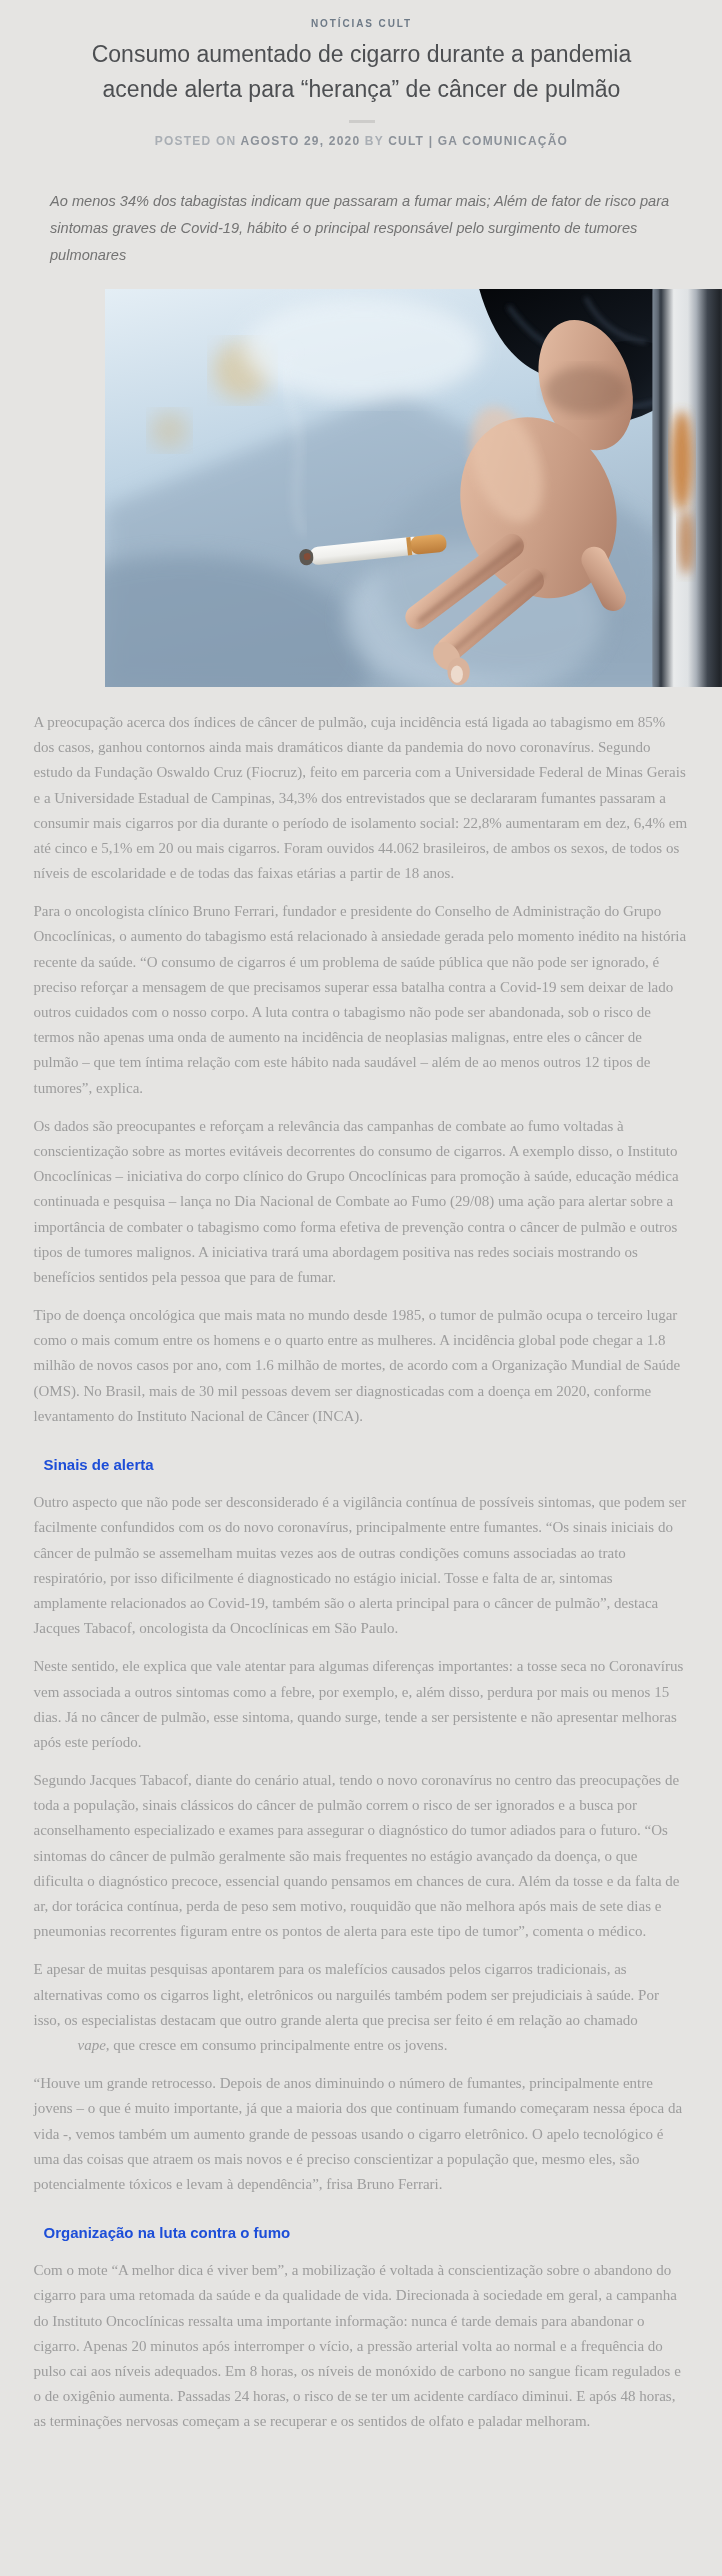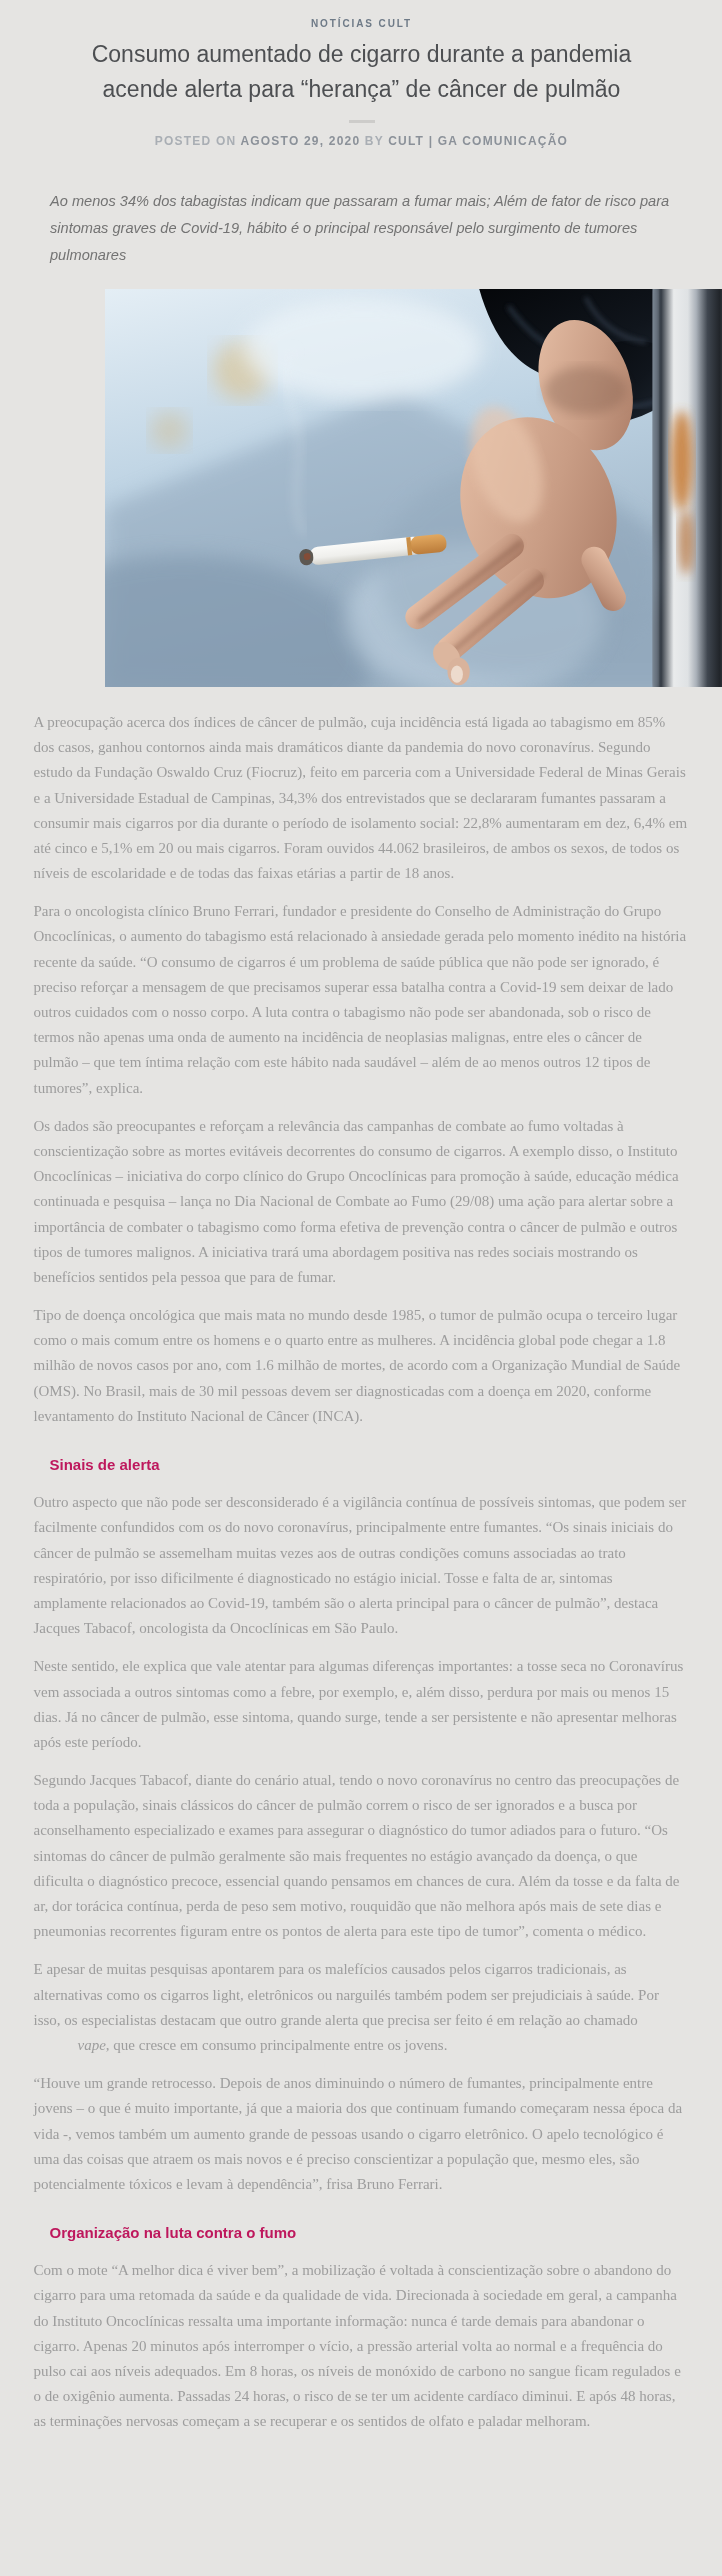--- a/index.html
+++ b/index.html
@@ -69,22 +69,22 @@
     font-size: 15px;
     line-height: 1.68;
     color: #9d9d9d;
     padding-bottom: 29px;
   }
   .article p { margin: 0 0 13px; font-family: Liberation Serif, serif; }
   .article h2 {
     font-size: 15px;
     line-height: 1.68;
     font-weight: 700;
-    color: #be185d;
-    margin: 23px 16px 13px;
+    color: #1d4ed8;
+    margin: 23px 10px 13px;
   }
   .article em { font-style: italic; margin-left: 44px; }
 </style>
 </head>
 <body>
 
 <div class="page">
 
   <div class="category">NOTÍCIAS CULT</div>
 

